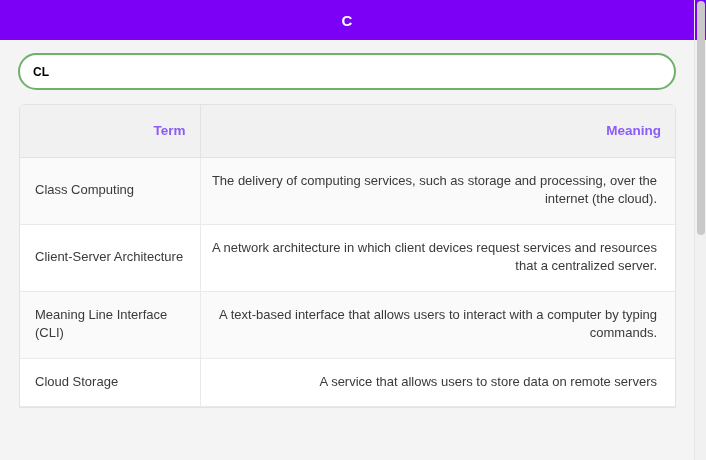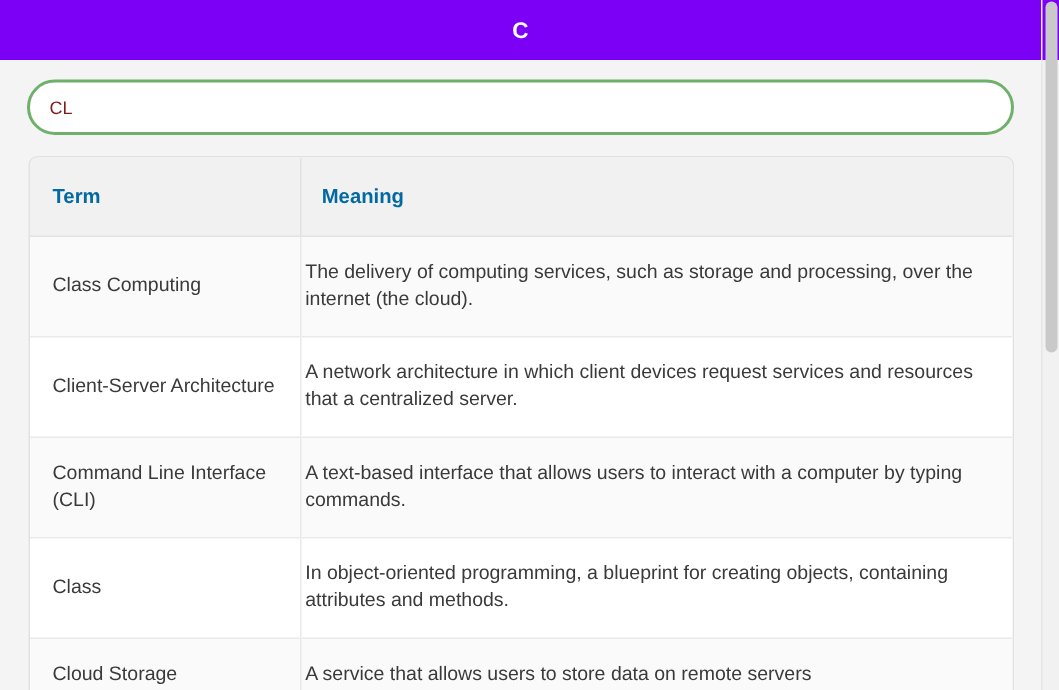--- a/index.html
+++ b/index.html
@@ -51,21 +51,22 @@
     display: block;
     width: 100%;
     height: 37px;
     padding: 0 13px;
     background: #ffffff;
     border: 2px solid #6fb06b;
     border-radius: 19px;
     outline: none;
     font-family: "Liberation Sans", sans-serif;
     font-size: 12px;
-    color: #7f1d1d;
+    color: #000000;
+    font-weight: bold;
   }
   .search-input::placeholder { color: #9a9a9a; }
 
   
   .table-wrap {
     margin: 14px 18px 0 19px;
     background: #ffffff;
     border: 1px solid #e2e2e2;
     border-radius: 6px 6px 0 0;
     overflow: hidden;
@@ -73,43 +74,44 @@
   table.glossary {
     width: 100%;
     border-collapse: collapse;
     table-layout: fixed;
   }
   table.glossary col.c-term    { width: 180px; }
   table.glossary col.c-meaning { width: auto;  }
 
   table.glossary thead th {
     background: #f1f1f1;
-    text-align: left;
+    text-align: right;
     font-size: 13.5px;
     font-weight: bold;
-    color: #0369a1;
+    color: #8b5cf6;
     padding: 18px 14px 19px 15px;
     border-bottom: 1px solid #e2e2e2;
     vertical-align: middle;
   }
   table.glossary thead th.th-meaning { padding-left: 14px; margin-left: 16px; }
   table.glossary thead th + th { border-left: 1px solid #e2e2e2; }
 
   table.glossary tbody td {
     font-size: 13px;
     color: #3a3a3a;
     padding: 14px 14px 15px 15px;
     border-bottom: 1px solid #eaeaea;
     vertical-align: middle;
     line-height: 1.42;
   }
   table.glossary tbody td + td {
     border-left: 1px solid #eaeaea;
     padding-left: 3px;
     padding-right: 18px;
+    text-align: right;
   }
   table.glossary tbody tr:nth-child(odd)  td { background: #fafafa; }
   table.glossary tbody tr:nth-child(even) td { background: #ffffff; }
 
   
   .scrollbar {
     position: absolute;
     top: 0;
     right: 0;
     width: 12px;
@@ -165,26 +167,22 @@
       <tbody>
         <tr>
           <td>Class Computing</td>
           <td>The delivery of computing services, such as storage and processing, over the internet (the cloud).</td>
         </tr>
         <tr>
           <td>Client-Server Architecture</td>
           <td>A network architecture in which client devices request services and resources that a centralized server.</td>
         </tr>
         <tr>
-          <td>Command Line Interface (CLI)</td>
+          <td>Meaning Line Interface (CLI)</td>
           <td>A text-based interface that allows users to interact with a computer by typing commands.</td>
-        </tr>
-        <tr>
-          <td>Class</td>
-          <td>In object-oriented programming, a blueprint for creating objects, containing attributes and methods.</td>
         </tr>
         <tr>
           <td>Cloud Storage</td>
           <td>A service that allows users to store data on remote servers</td>
         </tr>
       </tbody>
     </table>
   </div>
 
 </div>

